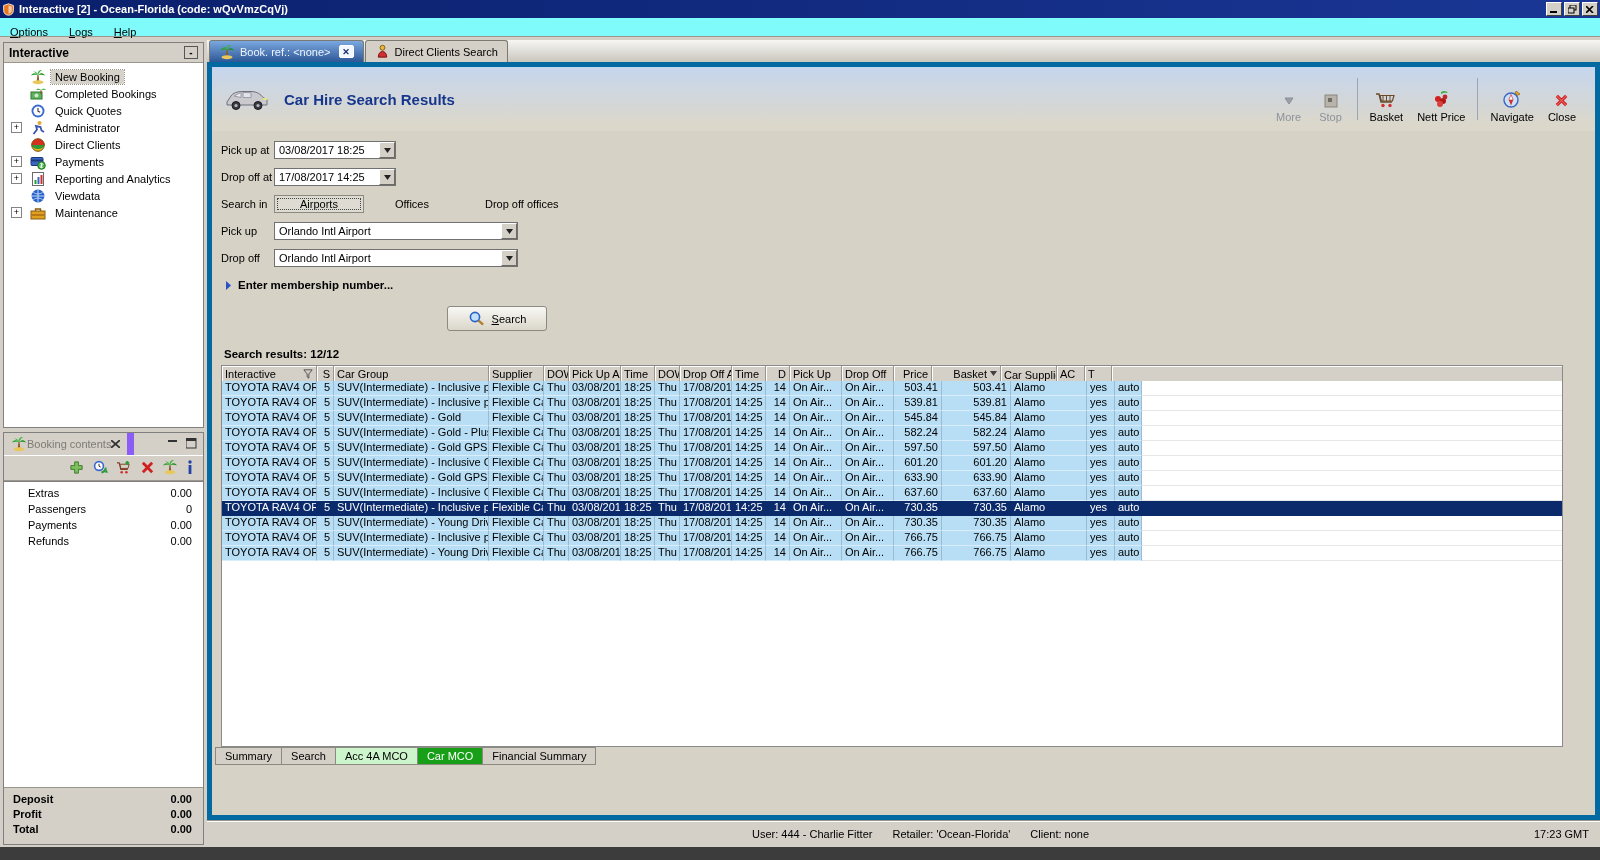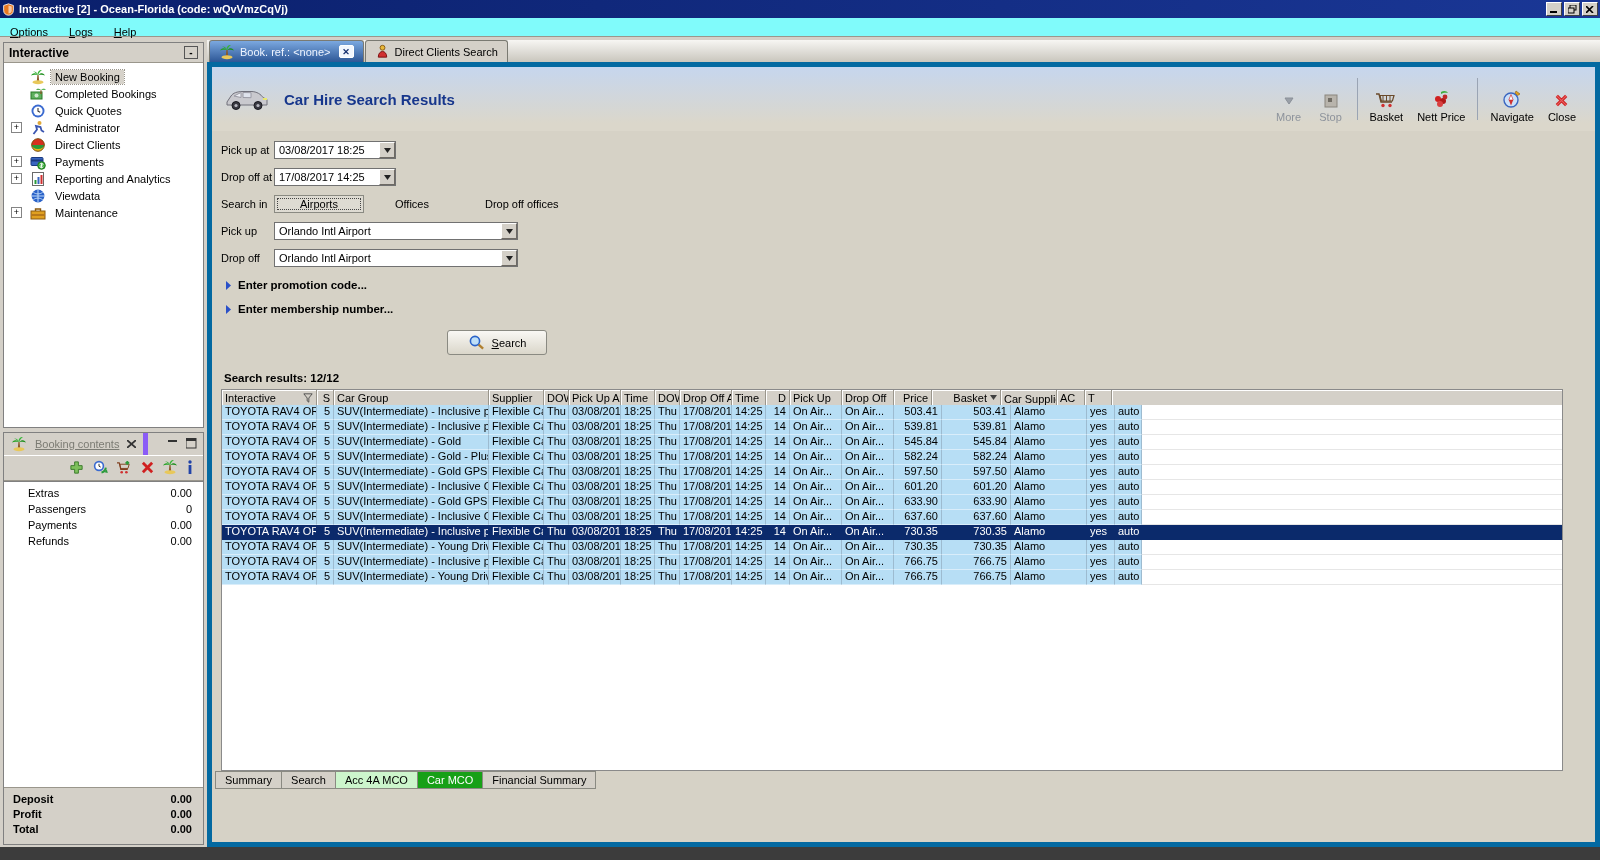--- a/index.html
+++ b/index.html
@@ -34,21 +34,21 @@
   .tree-expand{width:11px;height:11px;border:1px solid #848484;background:#fff;font-size:9px;line-height:9px;
     text-align:center;margin-right:7px;flex:0 0 auto;}
   .tree-spacer{width:18px;flex:0 0 auto;}
   .tree-icon{width:18px;height:16px;margin-right:4px;}
   .tree-label{padding:1px 4px;}
   .tree-row.selected .tree-label{background:#d6d2ca;outline:1px dotted #9a968c;}
 
   
   .booking-panel{flex:1;margin-top:4px;border:1px solid #808080;display:flex;flex-direction:column;background:#d4d0c8;}
   .bp-tabrow{height:23px;display:flex;align-items:center;border-bottom:1px solid #fff;}
-  .bp-tab{display:flex;align-items:center;gap:8px;height:100%;padding:0 7px;border-right:5px solid #8b5cf6;color:#7b7b73;text-decoration:underline;}
+  .bp-tab{display:flex;align-items:center;gap:0;height:100%;padding:0 7px;border-right:7px solid #8b5cf6;color:#7b7b73;}
   .bp-close{font-weight:bold;color:#3a3a3a;font-size:11px;}
   .bp-winbtns{margin-left:auto;display:flex;gap:8px;padding-right:6px;}
   .bp-toolbar{height:25px;display:flex;align-items:center;justify-content:flex-end;gap:8px;padding-right:9px;
     border-bottom:1px solid #9a968c;}
   .bp-list{flex:1;background:#fff;border-top:1px solid #808080;padding-top:5px;}
   .bp-item{height:16px;display:flex;padding:0 11px 0 24px;}
   .bp-item .lbl{flex:1;}
   .bp-totals{padding:5px 11px 6px 9px;border-top:1px solid #9a968c;}
   .bp-total-row{height:15px;display:flex;font-weight:bold;}
   .bp-total-row .lbl{flex:1;}
@@ -549,28 +549,20 @@
                 </span>
             </span>
           </div>
 
           <div class="promo-row">
             <span class="icon">
                 <svg width="5" height="9">
                   <path d="M0 0l5 4.5L0 9z" fill="#2a50c8"></path>
                 </svg>
               </span>
-            <span>Enter promotion code...</span>
-          </div>
-          <div class="promo-row">
-            <span class="icon">
-                <svg width="5" height="9">
-                  <path d="M0 0l5 4.5L0 9z" fill="#2a50c8"></path>
-                </svg>
-              </span>
             <span>Enter membership number...</span>
           </div>
 
           <div class="search-btn">
             <span class="icon" id="search-icon">
                 <svg width="17" height="17" viewBox="0 0 17 17">
                   <circle cx="7" cy="7" r="4.6" fill="#bfe0f8" stroke="#2a62c8" stroke-width="1.6"></circle>
                   <path d="M10.6 10.6l4.5 4" stroke="#b08030" stroke-width="2.4"></path>
                 </svg>
               </span>
@@ -907,17 +899,25 @@
 
         <div class="bottom-tabs" id="bottom-tabs">
             <span class="b-tab">Summary</span>
             <span class="b-tab">Search</span>
             <span class="b-tab lightgreen">Acc 4A MCO</span>
             <span class="b-tab green">Car MCO</span>
             <span class="b-tab">Financial Summary</span>
           </div>
       </div>
 
+      <div class="main-status">
+        <span class="ms-text" id="ms-text">
+            <span>User: 444 - Charlie Fitter</span>
+            <span>Retailer: 'Ocean-Florida'</span>
+            <span>Client: none</span>
+          </span>
+        <span class="ms-clock">17:23 GMT</span>
+      </div>
     </div>
   </div>
 
   <div class="bottom-strip"></div>
 </div>
 
 </body></html>

